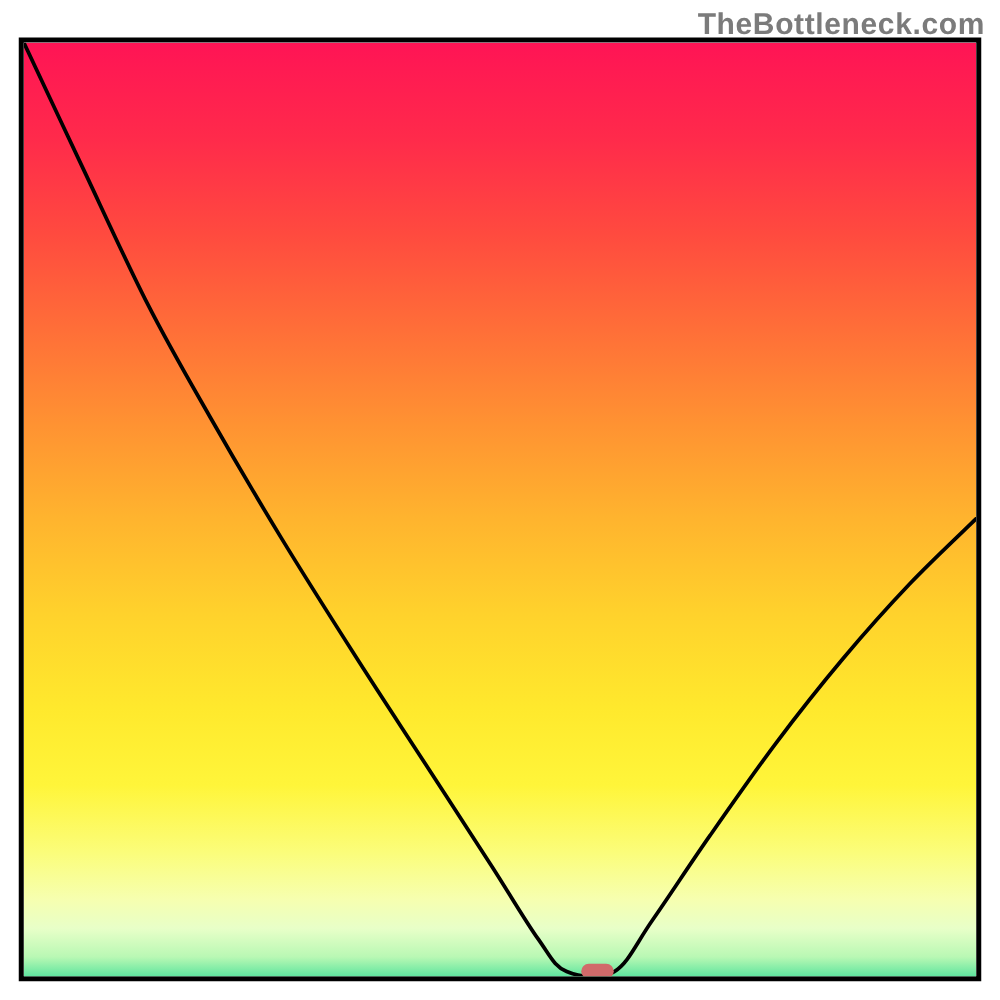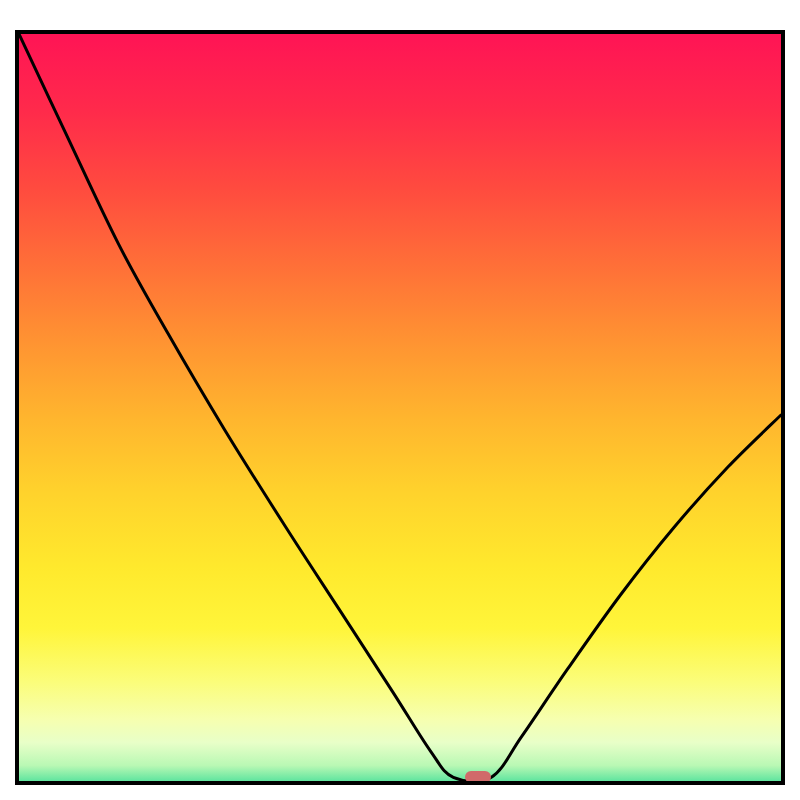--- a/index.html
+++ b/index.html
@@ -55,20 +55,21 @@
     border-radius: 6px;
     transform: translate(-50%, -50%);
     z-index: 2;
     background: #d16a6a;
   }
 </style>
 </head>
 <body>
 
 <div class="container">
+  <div class="watermark">TheBottleneck.com</div>
   <div class="plot">
     <svg class="gradient-bg" viewBox="0 0 100 100" preserveAspectRatio="none">
       <defs>
         <linearGradient id="bg-grad" x1="0" y1="0" x2="0" y2="1">
             <stop offset="0%" stop-color="#ff1455"></stop>
             <stop offset="10%" stop-color="#ff2a4b"></stop>
             <stop offset="20%" stop-color="#ff4a3f"></stop>
             <stop offset="30%" stop-color="#ff6e38"></stop>
             <stop offset="40%" stop-color="#ff9232"></stop>
             <stop offset="50%" stop-color="#ffb42e"></stop>

